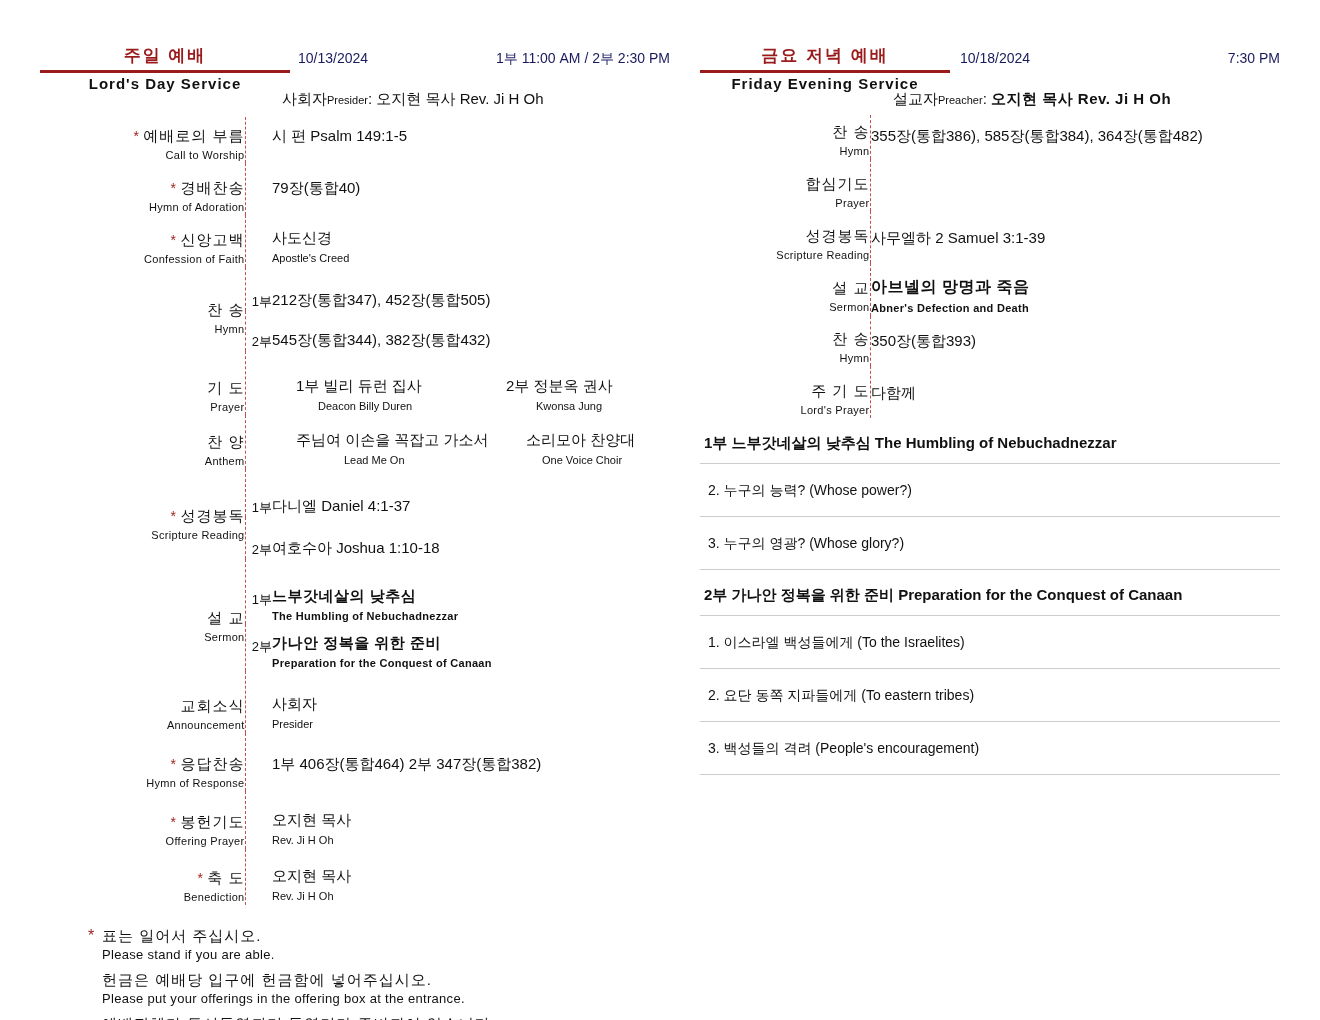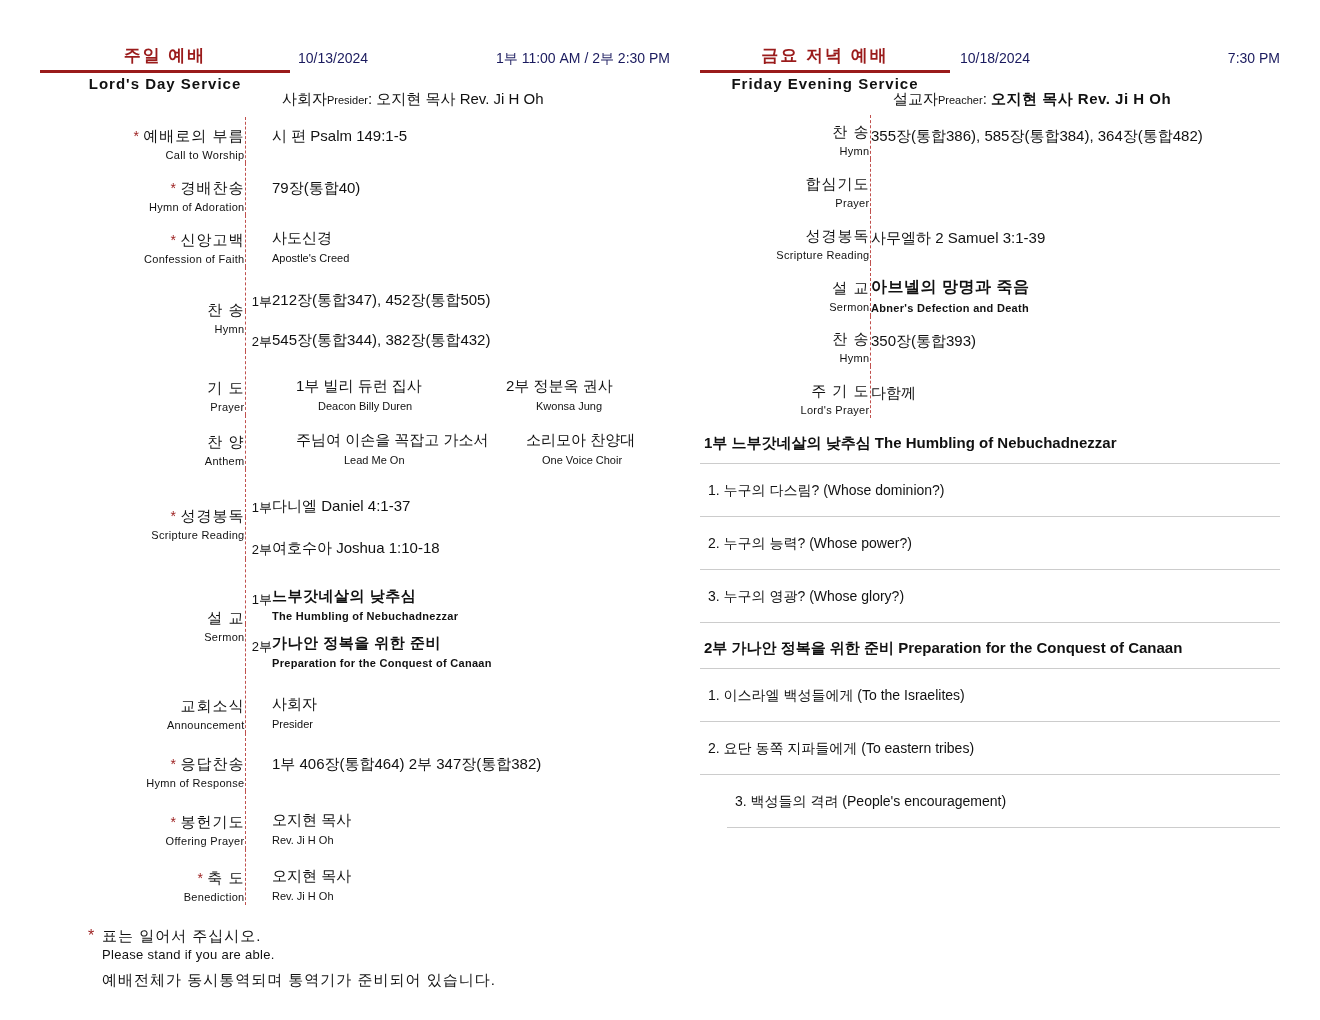--- a/index.html
+++ b/index.html
@@ -98,21 +98,21 @@
   .notes-bar .en { font-size:11px; }
 
   .note-head {
     font-size:15px; font-weight:bold; padding:16px 4px 10px 4px;
     border-bottom:1px solid #cccccc;
   }
   .note-item {
     font-size:14px; padding:18px 4px 16px 8px;
     border-bottom:1px solid #cccccc;
   }
-  .note-item.last { border-bottom:1px solid #cccccc;margin-left:27px; }
+  .note-item.last { border-bottom:1px solid #cccccc; }
 
   
   .footnotes { margin-top:22px; padding-left:62px; position:relative; }
   .fn { margin-bottom:8px; }
   .fn .kr { font-size:15px; }
   .fn .en { font-size:13px; }
   .fn-star { position:absolute; left:48px; color:#9a1b1b; }
 </style>
 </head>
 <body>
@@ -344,20 +344,24 @@
     </tbody>
       </table>
 
     <div class="footnotes">
       <div class="fn">
         <span class="fn-star">*</span>
         <span class="kr">표는 일어서 주십시오.</span><br>
         <span class="en">Please stand if you are able.</span>
       </div>
       <div class="fn">
+        <span class="kr">헌금은 예배당 입구에 헌금함에 넣어주십시오.</span><br>
+        <span class="en">Please put your offerings in the offering box at the entrance.</span>
+      </div>
+      <div class="fn">
         <span class="kr">예배전체가 동시통역되며 통역기가 준비되어 있습니다.</span><br>
         
       </div>
     </div>
 
   </div>
 
   <div class="col-right">
 
     <div class="hdr">
@@ -446,21 +450,20 @@
           <span class="body-line">다함께</span>
         </td>
       </tr>
 
     </tbody>
       </table>
 
 
     <div>
       <div class="note-head">1부 느부갓네살의 낮추심 The Humbling of Nebuchadnezzar</div>
-      <div class="note-item">1. 누구의 다스림? (Whose dominion?)</div>
       <div class="note-item">2. 누구의 능력? (Whose power?)</div>
       <div class="note-item">3. 누구의 영광? (Whose glory?)</div>
     </div>
 
     <div>
       <div class="note-head">2부 가나안 정복을 위한 준비 Preparation for the Conquest of Canaan</div>
       <div class="note-item">1. 이스라엘 백성들에게 (To the Israelites)</div>
       <div class="note-item">2. 요단 동쪽 지파들에게 (To eastern tribes)</div>
       <div class="note-item last">3. 백성들의 격려 (People's encouragement)</div>
     </div>

